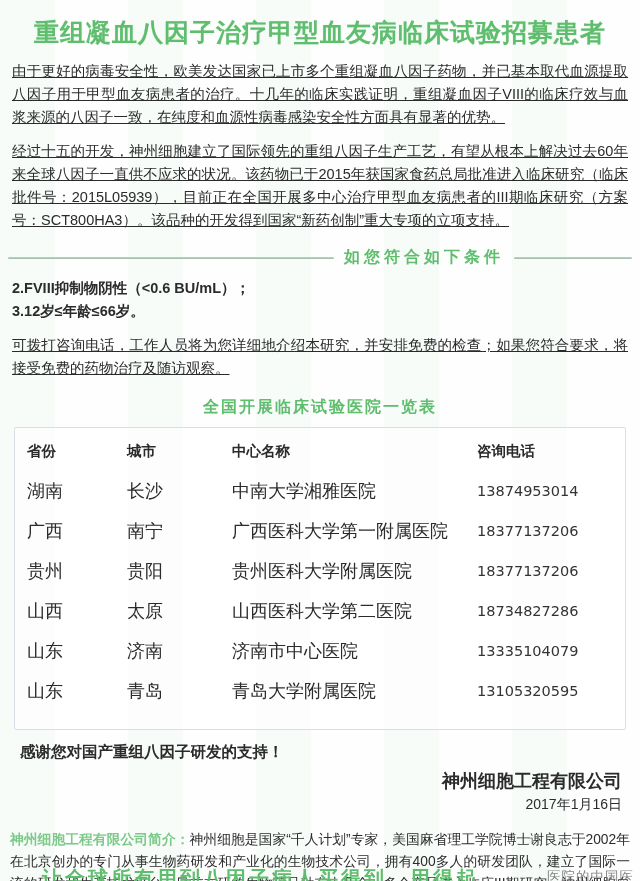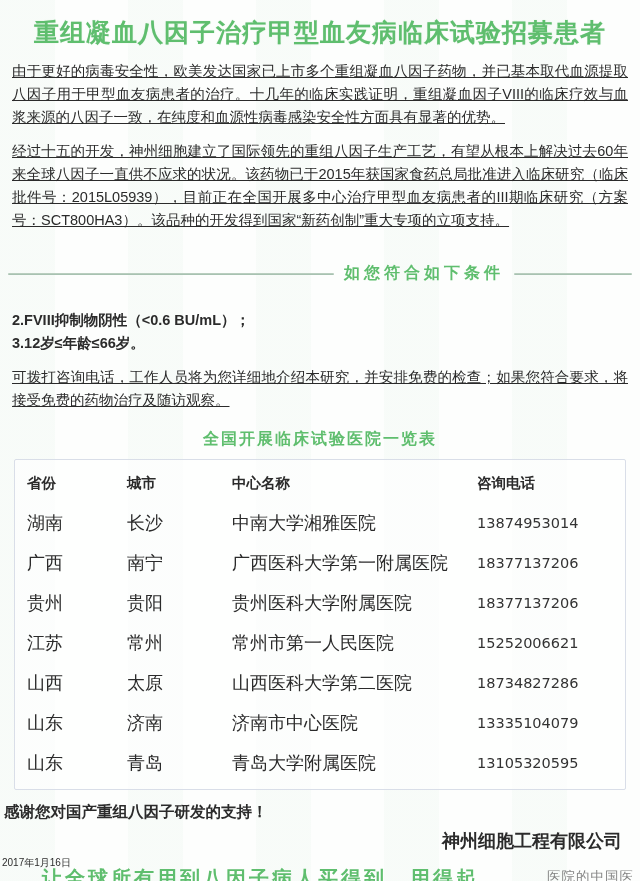--- a/index.html
+++ b/index.html
@@ -39,21 +39,21 @@
     margin:15px 8px 0;
   }
   .divider .line{
     flex:1;
     height:2px;
     background:linear-gradient(#c2d4c6,#9fbcaa);
     border-radius:1px;
   }
   .divider .line.short{flex:0 0 118px;}
   .divider .label{
-    margin:16px 10px;
+    margin:0 10px;
     color:#5fbe6e;
     font-weight:bold;
     font-size:16px;
     letter-spacing:4px;
     white-space:nowrap;
   }
   .conditions{
     margin:9px 12px 0;
     font-size:14.5px;
     line-height:23px;
@@ -66,51 +66,52 @@
     color:#5fbe6e;
     font-weight:bold;
     font-size:16px;
     letter-spacing:2px;
   }
   .hospital-box{
     margin:9px 14px 0;
     border:1px solid #d9dee8;
     border-radius:2px;
     background:rgba(255,255,255,.6);
-    padding:4px 0 6px;
+    padding:4px 0 18px;
   }
   table{
     width:100%;
     border-collapse:collapse;
     table-layout:fixed;
   }
   col.c1{width:100px;} col.c2{width:105px;} col.c3{width:245px;} col.c4{width:auto;}
   th,td{
     text-align:left;
     font-size:18px;
     padding:8px 0 8px 12px;
     white-space:nowrap;
     overflow:hidden;
   }
   th{font-weight:bold;font-size:14.5px;padding-top:10px;padding-bottom:10px;}
   td.phone{font-family:"DejaVu Sans", sans-serif;font-size:14.5px;color:#333;}
   .thanks{
-    margin:12px 4px 0;
+    margin:12px 20px 0;
     font-size:15.5px;
     font-weight:bold;
   }
   .company{
     margin:6px 18px 0;
     text-align:right;
     font-size:18px;
     font-weight:600;
   }
   .date{
-    margin:3px 2px 0;
-    font-size:10px;
+    margin:3px 18px 0;
+    text-align:right;
+    font-size:14px;
   }
   .intro{
     margin:15px 10px 0;
     font-size:13.8px;
     line-height:22px;
     text-align:justify;
   }
   .intro .intro-label{
     color:#7cc98a;
     font-weight:bold;
@@ -191,26 +192,20 @@
           <td>广西医科大学第一附属医院</td>
           <td class="phone">18377137206</td>
         </tr>
         <tr>
           <td>贵州</td>
           <td>贵阳</td>
           <td>贵州医科大学附属医院</td>
           <td class="phone">18377137206</td>
         </tr>
         <tr>
-          <td>江苏</td>
-          <td>常州</td>
-          <td>常州市第一人民医院</td>
-          <td class="phone">15252006621</td>
-        </tr>
-        <tr>
           <td>山西</td>
           <td>太原</td>
           <td>山西医科大学第二医院</td>
           <td class="phone">18734827286</td>
         </tr>
         <tr>
           <td>山东</td>
           <td>济南</td>
           <td>济南市中心医院</td>
           <td class="phone">13335104079</td>

